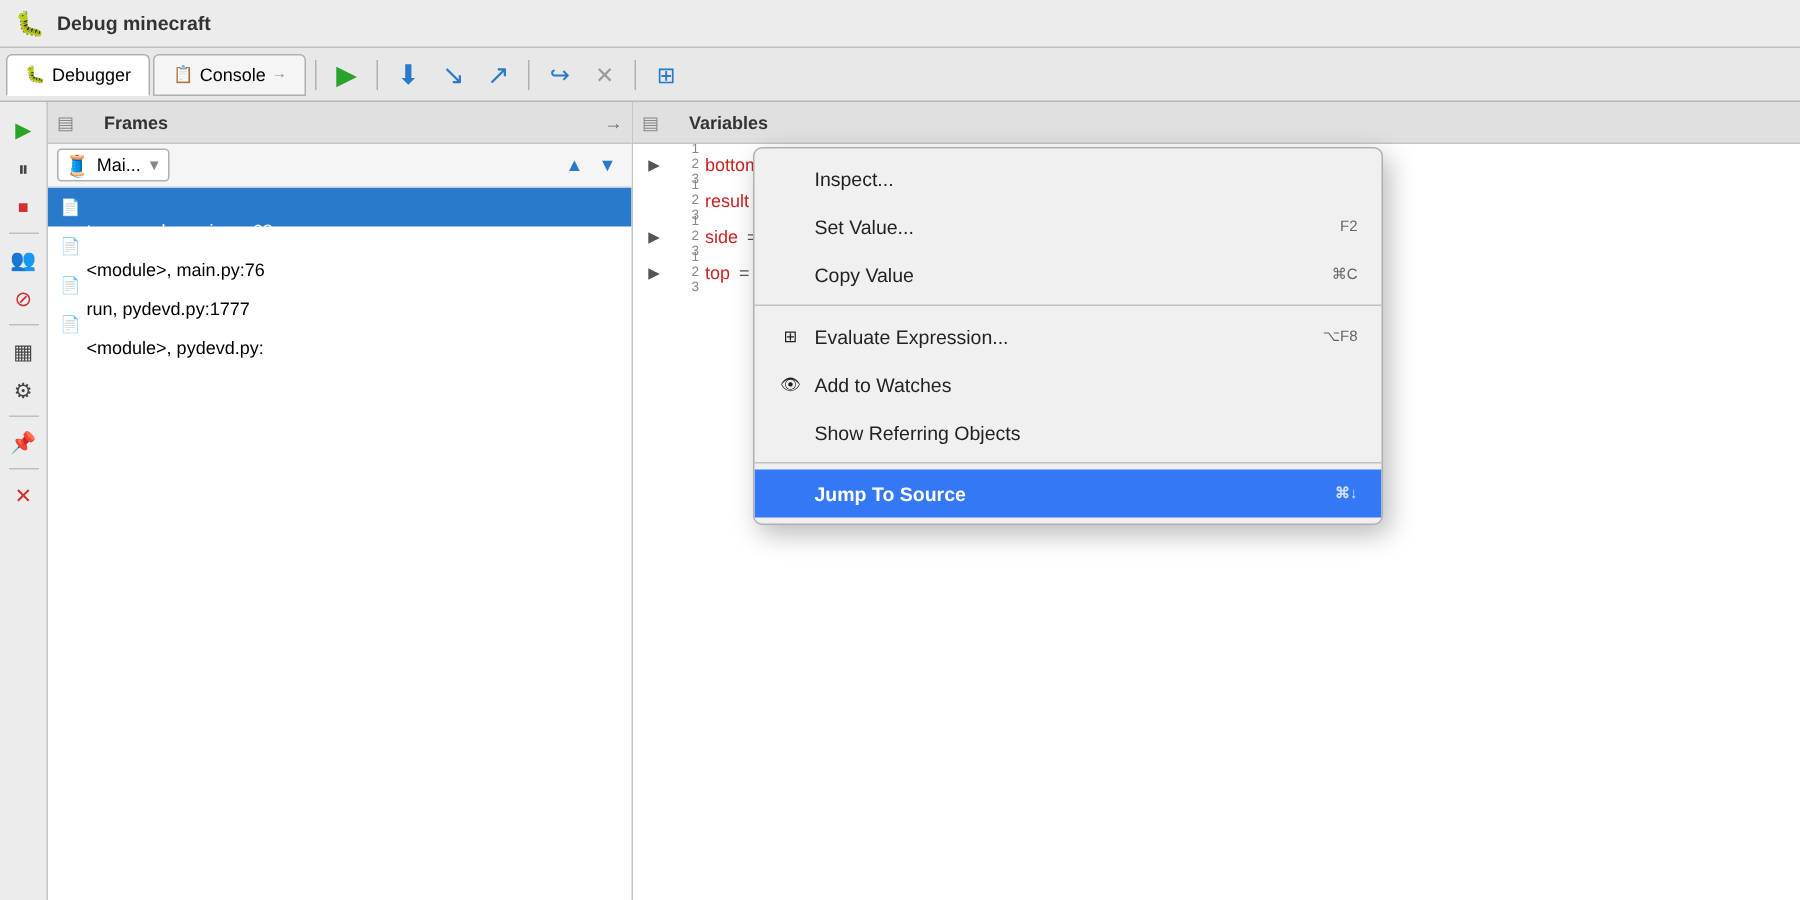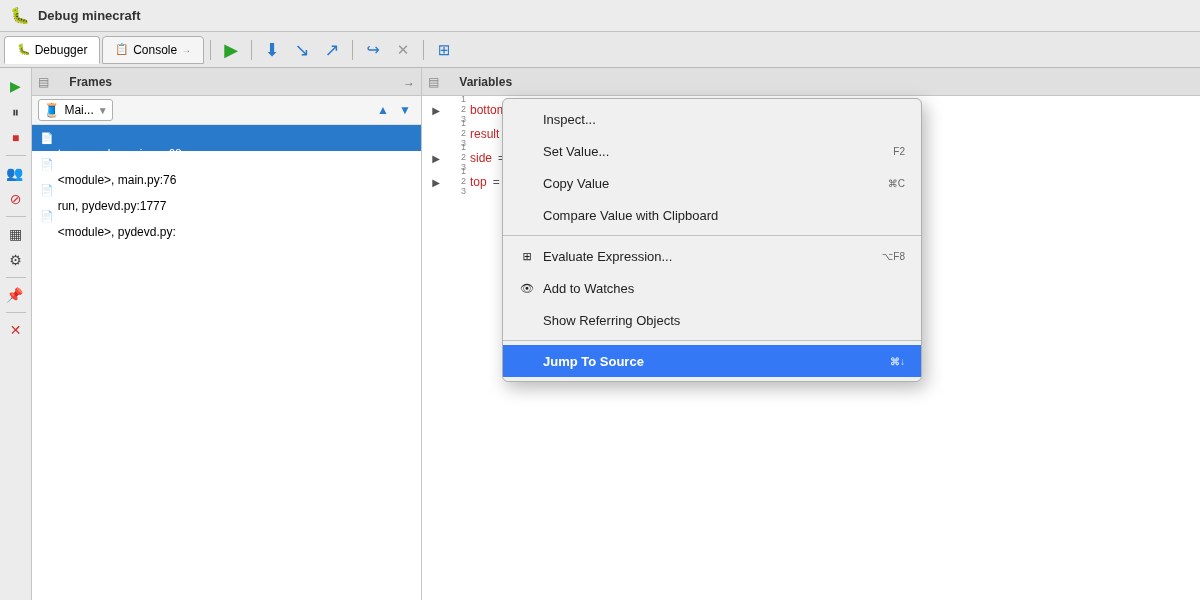--- a/index.html
+++ b/index.html
@@ -470,24 +470,20 @@
           <span>Set Value...</span>
           <span class="ctx-shortcut">F2</span>
         </div>
 
         <div class="ctx-item">
           <span class="ctx-icon"></span>
           <span>Copy Value</span>
           <span class="ctx-shortcut">⌘C</span>
         </div>
 
-        <div class="ctx-item">
-          <span class="ctx-icon"></span>
-          <span>Compare Value with Clipboard</span>
-        </div>
 
 
         <div class="ctx-divider"></div>
 
         <div class="ctx-item">
           <span class="ctx-icon" style="font-size:11px;">⊞</span>
           <span>Evaluate Expression...</span>
           <span class="ctx-shortcut">⌥F8</span>
         </div>
 

